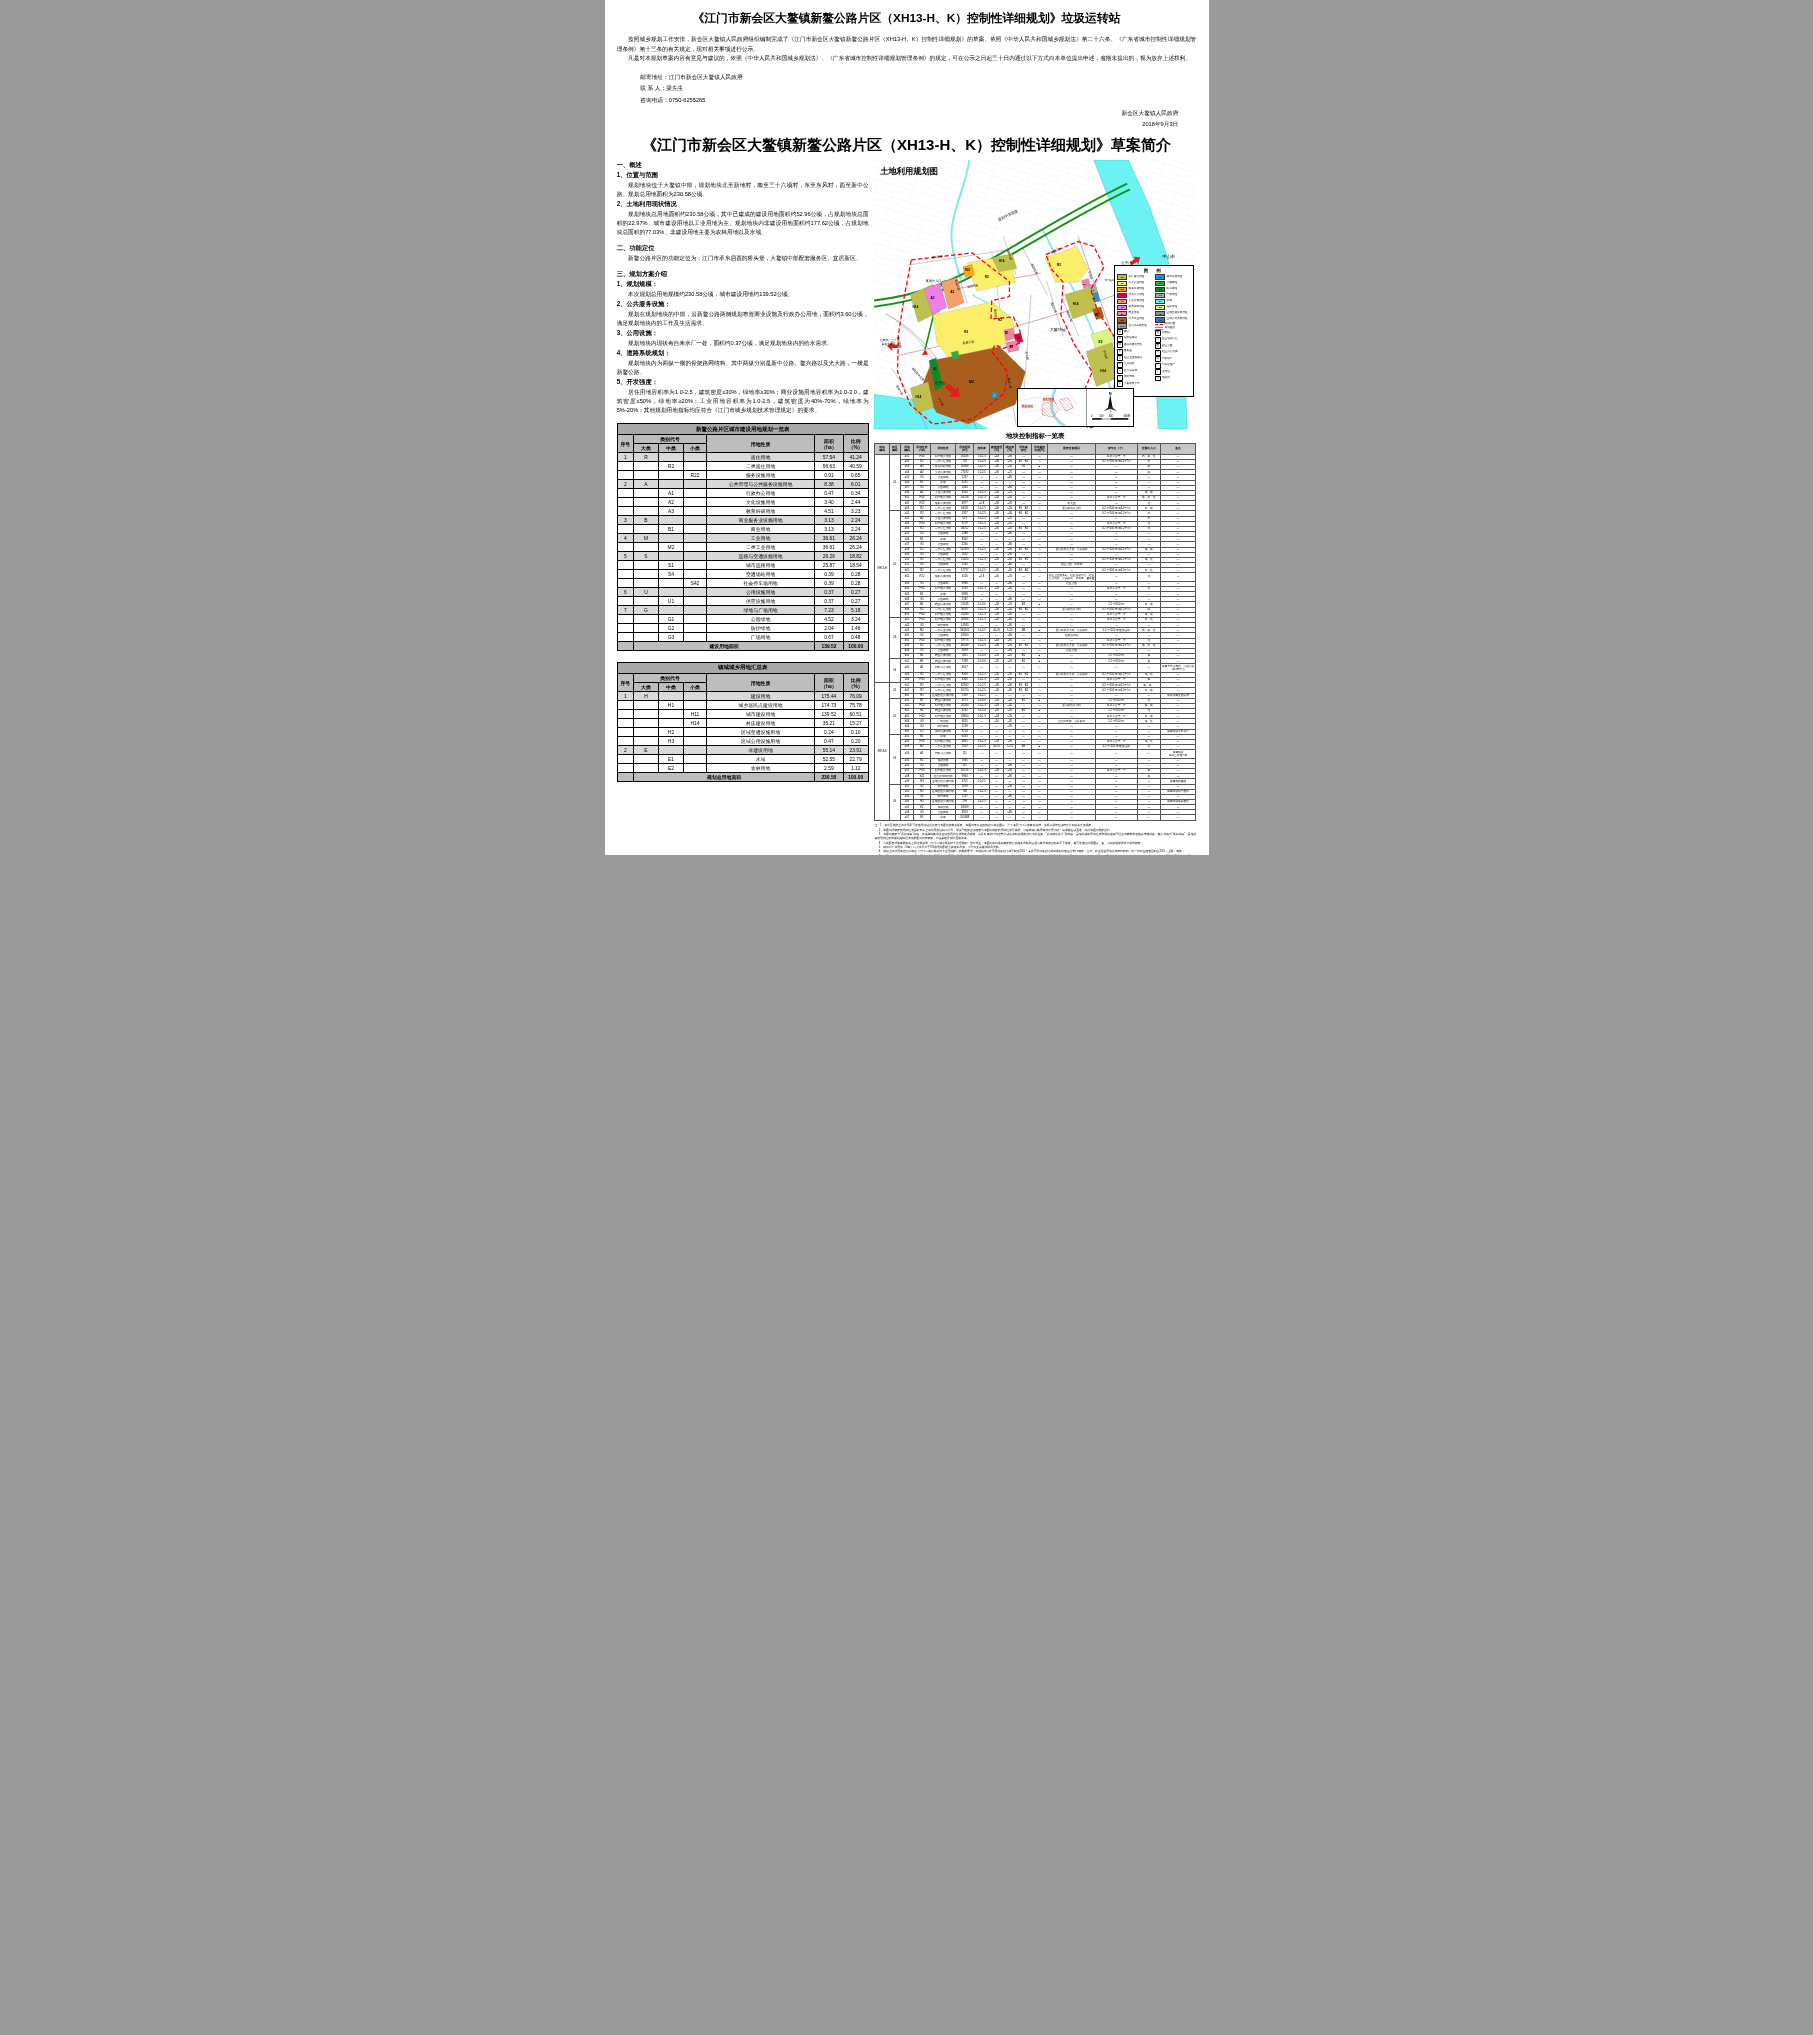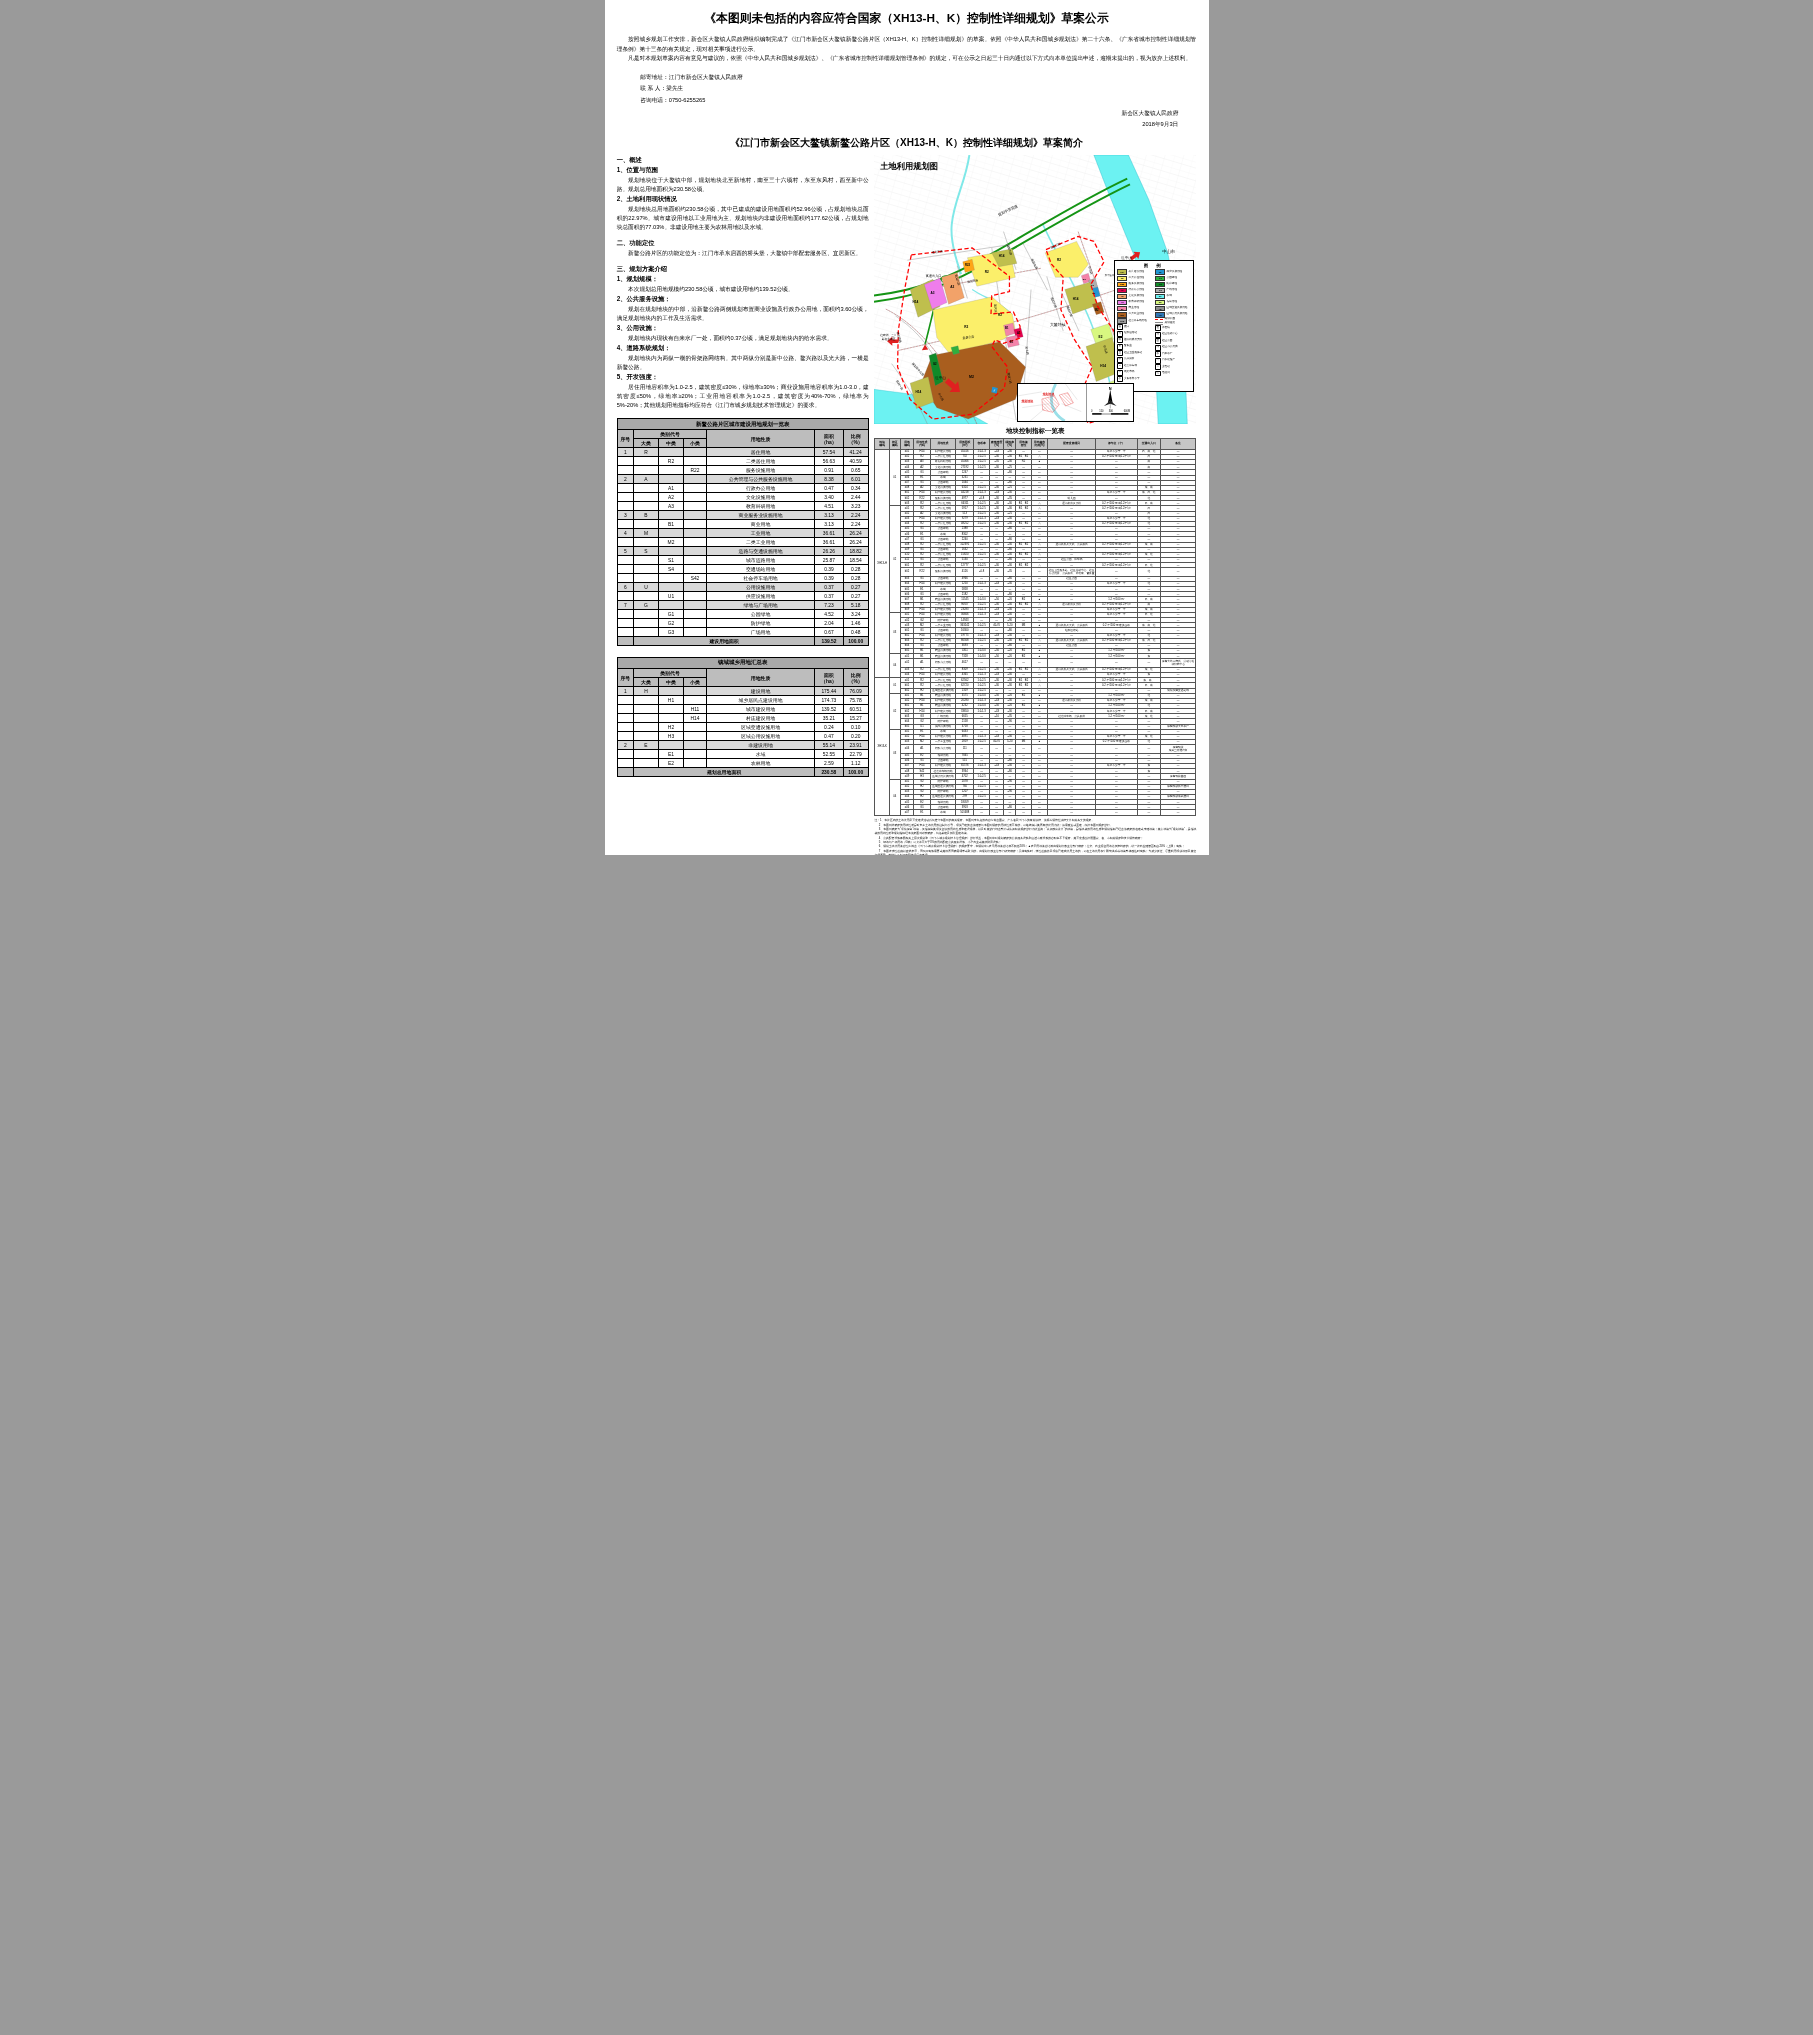--- a/index.html
+++ b/index.html
@@ -3,21 +3,21 @@
 <meta charset="utf-8">
 <style>
   html,body{margin:0;padding:0;background:#9a9a9a;}
   .page{width:604px;height:855px;margin:0 auto;background:#fff;position:relative;
         box-sizing:border-box;padding:9.8px 12.2px;overflow:hidden;
         font-family:"Liberation Sans","DejaVu Sans",sans-serif;color:#000;}
   .notice-title{font-size:11.8px;font-weight:bold;text-align:center;margin:1.6px 0 8.1px;}
   .intro-paras p{font-size:5.7px;line-height:1.6;margin:0;text-indent:2em;text-align:justify;font-weight:500;}
   .contact{margin:9px 0 0 23.6px;font-size:5.7px;line-height:2.0;font-weight:500;}
   .sign{text-align:right;font-size:5.7px;line-height:1.9;margin:2.4px 18px 0 0;font-weight:500;}
-  .intro-title{font-size:10px;font-weight:bold;text-align:center;margin:5.7px 0 4.9px;}
+  .intro-title{font-size:15px;font-weight:bold;text-align:center;margin:5.7px 0 4.9px;}
   .cols{display:flex;gap:5.7px;align-items:flex-start;}
   .leftcol{width:252px;flex:none;}
   .rightcol{flex:1;min-width:0;}
   .sec-h{font-size:6.3px;font-weight:bold;line-height:1.7;}
   .sec-hs{margin-top:5.7px;}
   .sec-p{font-size:5.7px;line-height:1.6;text-indent:2em;text-align:justify;font-weight:500;}
   
   table{border-collapse:collapse;width:100%;table-layout:fixed;}
   .land{font-size:4.9px;margin-top:8.1px;}
   .land th,.land td{border:0.4px solid #000;text-align:center;padding:1px 0.8px;white-space:pre-line;}
@@ -57,21 +57,21 @@
   .notes{font-size:2.8px;line-height:1.55;margin-top:2.8px;font-weight:500;}
   .notes .n{margin:0;text-align:justify;}
   .notes .n.first{text-indent:0;}
   .notes .n+.n{text-indent:1.6em;}
 </style>
 </head>
 <body>
 
 <div class="page">
 
-  <h1 class="notice-title">《本图则未包括的内容应符合国家（XH13-H、K）控制性详细规划》草案公示</h1>
+  <h1 class="notice-title">《江门市新会区大鳌镇新鳌公路片区（XH13-H、K）控制性详细规划》垃圾运转站</h1>
 
   <div class="intro-paras">
     <p>按照城乡规划工作安排，新会区大鳌镇人民政府组织编制完成了《江门市新会区大鳌镇新鳌公路片区（XH13-H、K）控制性详细规划》的草案。依照《中华人民共和国城乡规划法》第二十六条、《广东省城市控制性详细规划管理条例》第十三条的有关规定，现对相关事项进行公示。</p>
     <p>凡是对本规划草案内容有意见与建议的，依照《中华人民共和国城乡规划法》、《广东省城市控制性详细规划管理条例》的规定，可在公示之日起三十日内通过以下方式向本单位提出申述，逾期未提出的，视为放弃上述权利。</p>
   </div>
 
   <div class="contact">
     <div><span>邮寄地址：</span><span>江门市新会区大鳌镇人民政府</span></div>
     <div><span>联 系 人：</span><span>梁先生</span></div>
     <div><span>咨询电话：</span><span>0750-6255265</span></div>

